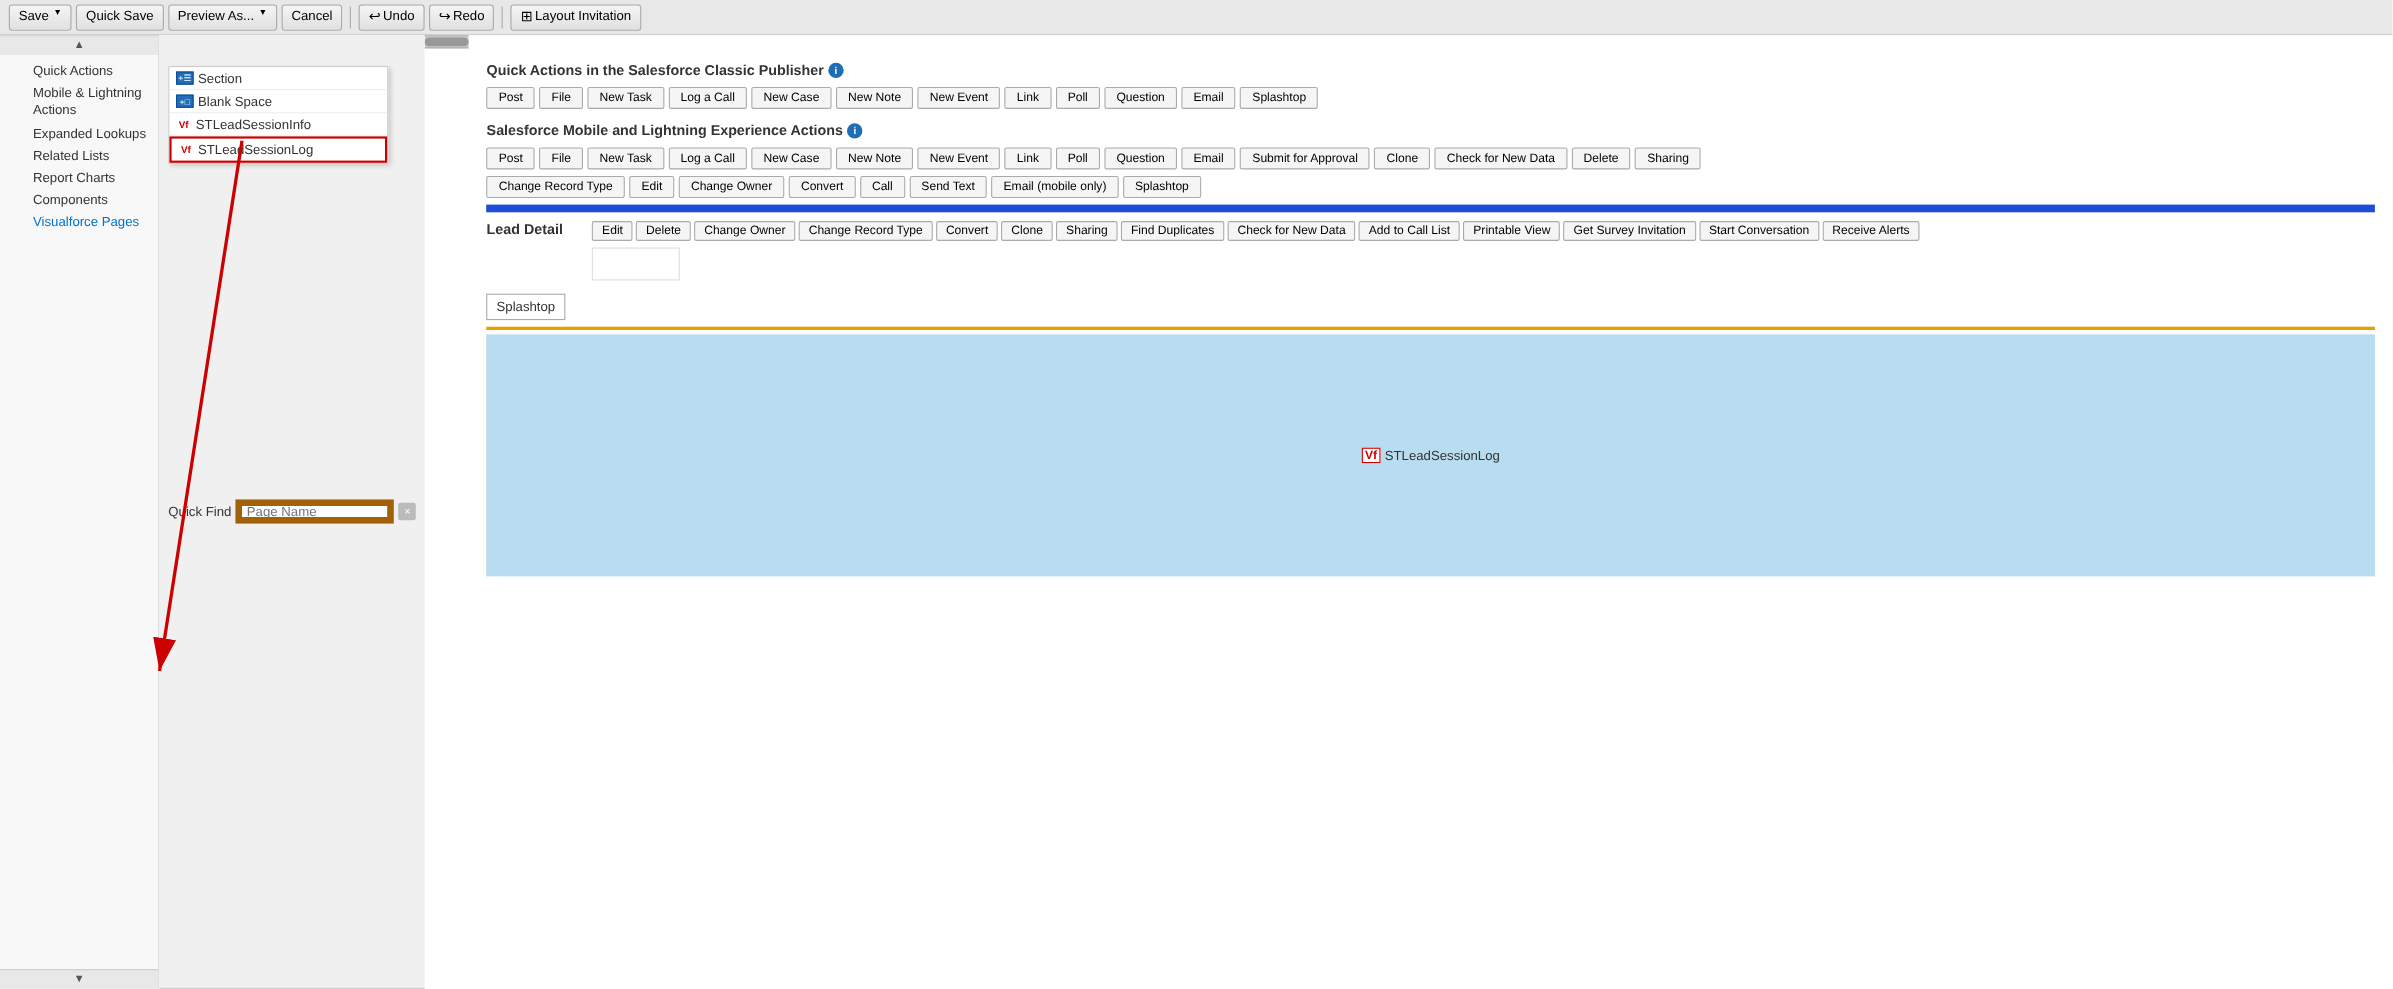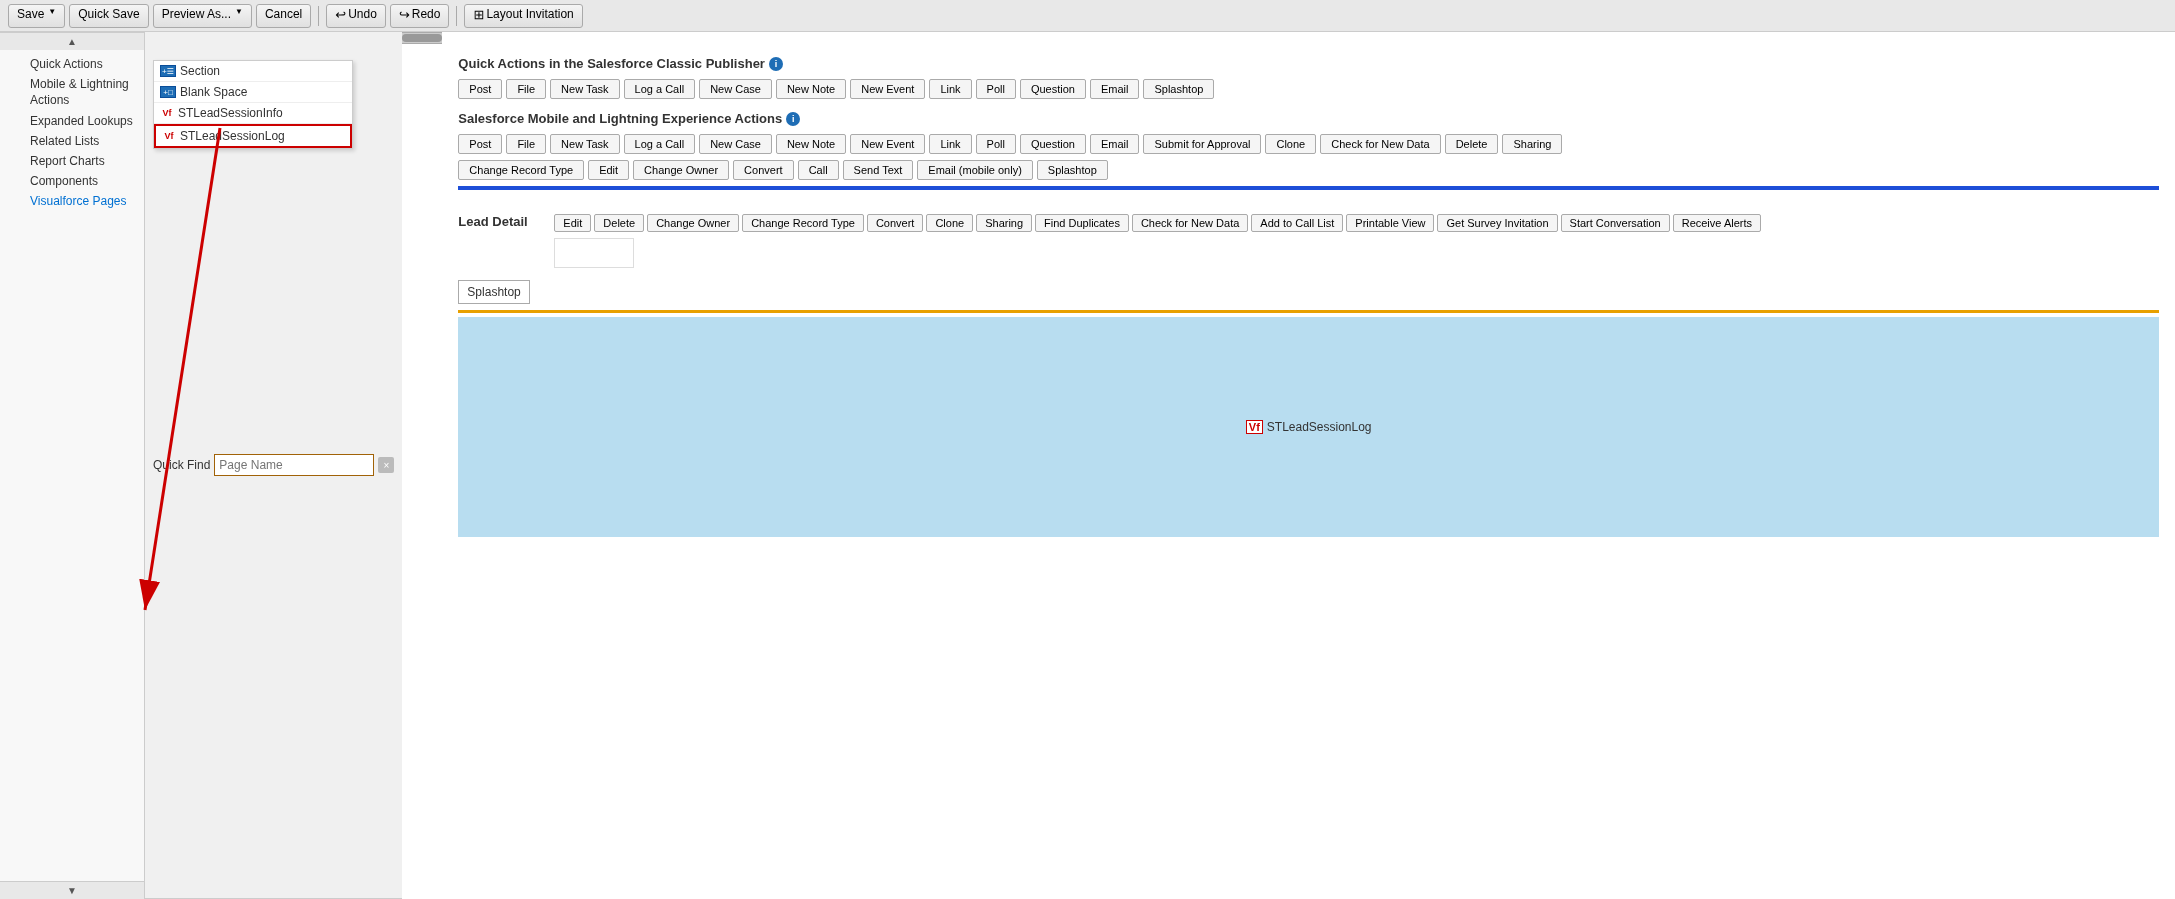--- a/index.html
+++ b/index.html
@@ -53,22 +53,22 @@
     }
 
     
     .quick-find-bar {
       display: flex; align-items: center; gap: 4px;
       padding: 4px 8px; background: #f0f0f0; border-bottom: 1px solid #ccc;
       position: relative;
     }
     .quick-find-label { font-size: 12px; font-weight: normal; color: #333; white-space: nowrap; }
     .quick-find-input {
-      border: 1px solid #a16207; padding: 2px 4px; font-size: 12px;
-      width: 160px; height: 22px;
+      border: 6px solid #a16207; padding: 2px 4px; font-size: 12px;
+      width: 144px; height: 22px;
     }
     .quick-find-clear {
       width: 16px; height: 16px; background: #bbb; color: white;
       display: flex; align-items: center; justify-content: center;
       font-size: 10px; cursor: pointer; border-radius: 2px;
     }
 
     
     .dropdown-panel {
       position: absolute; top: 28px; left: 8px; z-index: 100;
@@ -120,21 +120,21 @@
       display: flex; flex-wrap: wrap; gap: 4px; margin-bottom: 6px;
     }
     .action-btn {
       padding: 3px 10px; border: 1px solid #aaa; background: #f5f5f5;
       font-size: 11px; cursor: pointer; border-radius: 2px; white-space: nowrap;
     }
 
     
     .lead-detail-section {
       display: flex; gap: 16px; margin-top: 0; margin-bottom: 0;
-      border-top: 4px solid #1d4ed8; padding-top: 24px;
+      border-top: 7px solid #1d4ed8; padding-top: 8px;
     }
     .lead-detail-label {
       font-weight: bold; font-size: 13px; white-space: nowrap; min-width: 80px;
     }
     .standard-buttons-panel {
       flex: 1;
     }
     .standard-buttons-label {
       font-size: 11px; color: #555; margin-bottom: 4px;
     }

